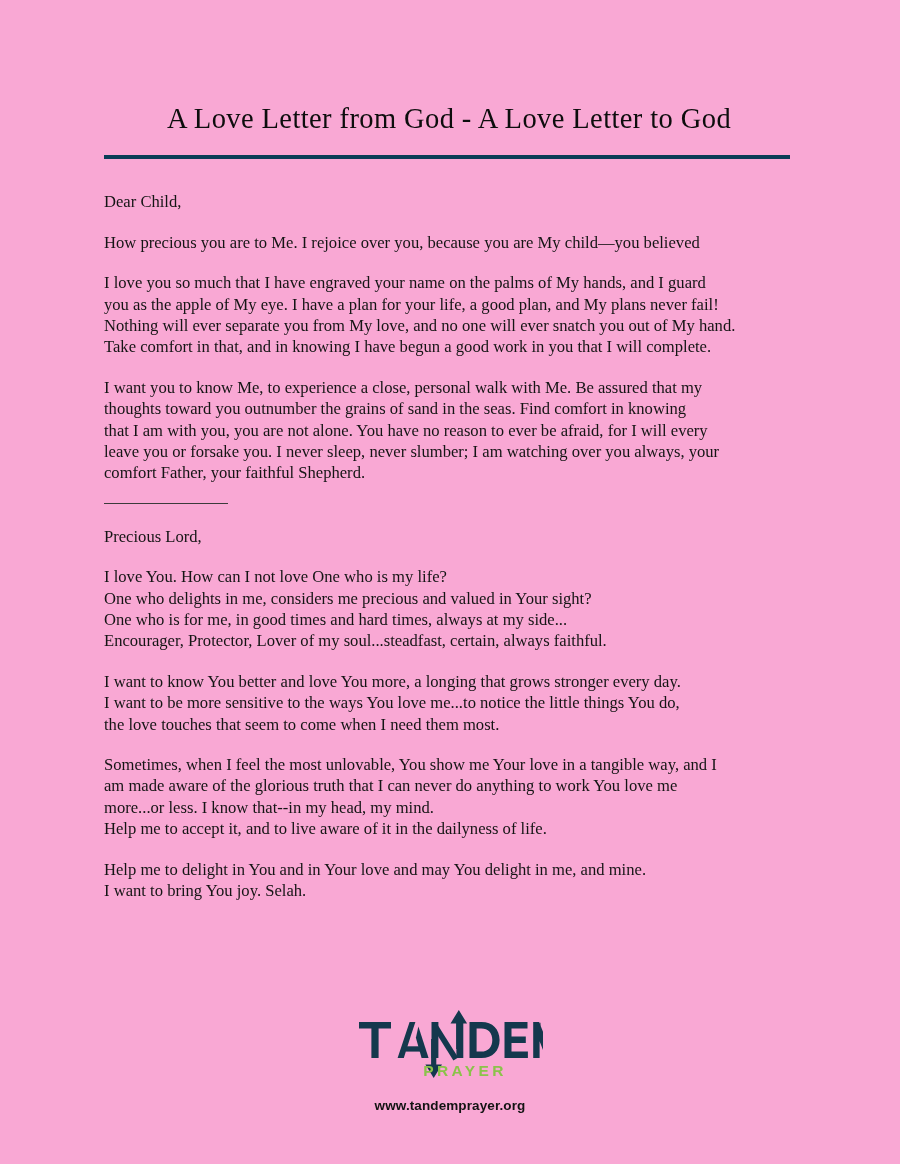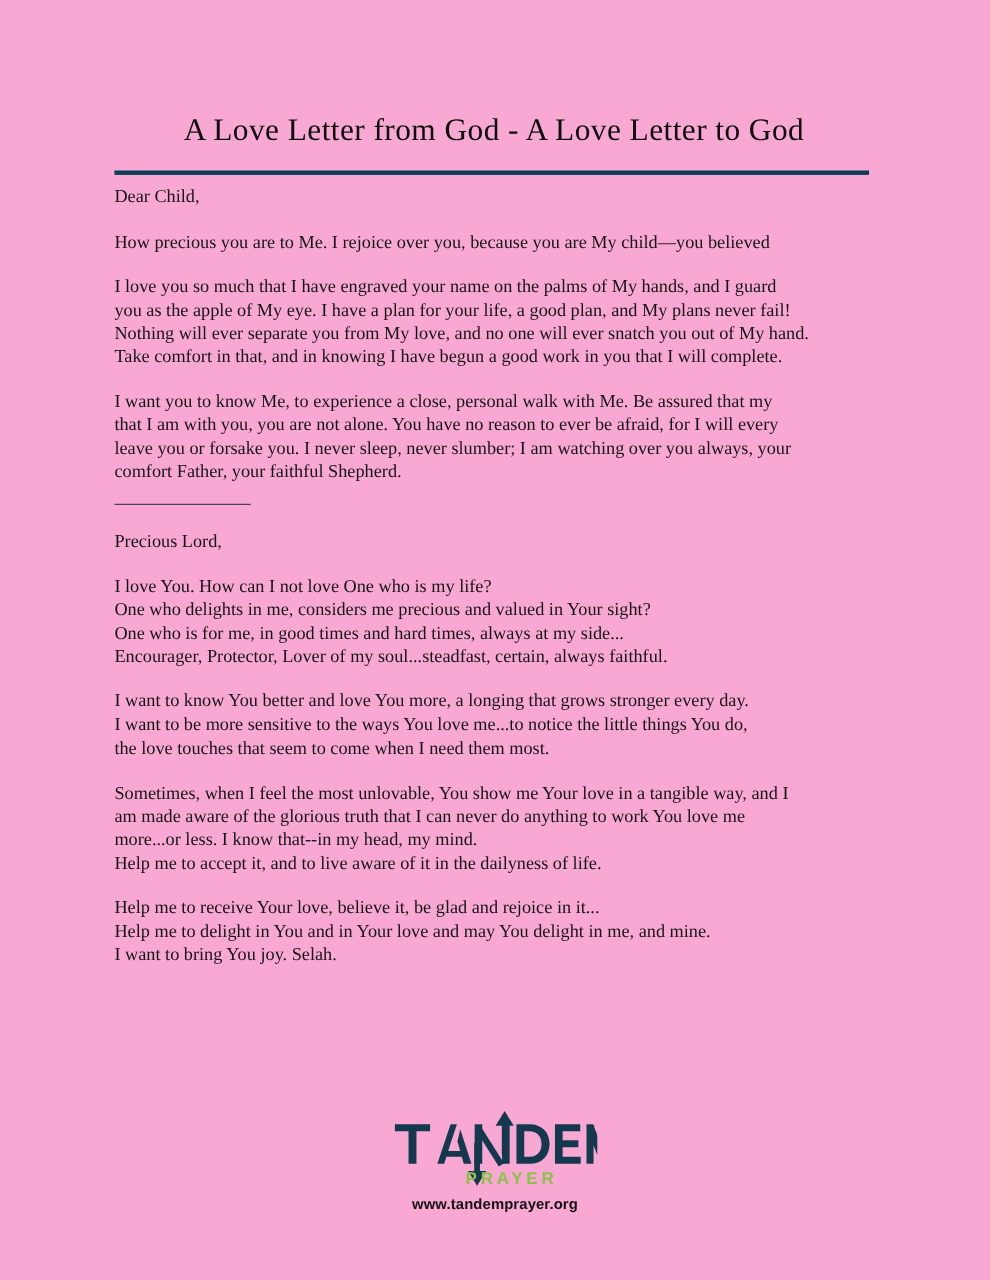--- a/index.html
+++ b/index.html
@@ -40,21 +40,21 @@
   }
   .title-rule {
     margin-top: 21px;
     height: 4px;
     background: #0a3d56;
     width: 686px;
   }
 
   
   .letter {
-    padding-top: 9px;
+    padding-top: 32px;
   }
   .para {
     margin: 0 0 19px 0;
     font-size: 16.6px;
     line-height: 21.4px;
     color: #151515;
     text-align: left;
   }
   .para.salutation {
     margin-bottom: 19px;
@@ -84,20 +84,21 @@
     display: inline-block;
     width: 186px;
     height: 76px;
   }
   .logo-mark svg {
     display: block;
     width: 186px;
     height: 76px;
   }
   .site-url {
+    margin-top: 12px;
     font-family: "Liberation Sans", "DejaVu Sans", sans-serif;
     font-size: 13.5px;
     font-weight: bold;
     letter-spacing: 0.1px;
     color: #131313;
     text-align: center;
   }
 </style>
 </head>
 <body>
@@ -120,20 +121,21 @@
 
       <p class="para">
         <span class="ln">I love you so much that I have engraved your name on the palms of My hands, and I guard</span>
         <span class="ln">you as the apple of My eye. I have a plan for your life, a good plan, and My plans never fail!</span>
         <span class="ln">Nothing will ever separate you from My love, and no one will ever snatch you out of My hand.</span>
         <span class="ln">Take comfort in that, and in knowing I have begun a good work in you that I will complete.</span>
       </p>
 
       <p class="para">
         <span class="ln">I want you to know Me, to experience a close, personal walk with Me. Be assured that my</span>
+        <span class="ln">thoughts toward you outnumber the grains of sand in the seas. Find comfort in knowing</span>
         <span class="ln">that I am with you, you are not alone. You have no reason to ever be afraid, for I will every</span>
         <span class="ln">leave you or forsake you. I never sleep, never slumber; I am watching over you always, your</span>
         <span class="ln">comfort Father, your faithful Shepherd.</span>
       </p>
 
 
     </div>
 
     <div class="section-divider"></div>
 
@@ -155,21 +157,20 @@
       </p>
 
       <p class="para">
         <span class="ln">Sometimes, when I feel the most unlovable, You show me Your love in a tangible way, and I</span>
         <span class="ln">am made aware of the glorious truth that I can never do anything to work You love me</span>
         <span class="ln">more...or less. I know that--in my head, my mind.</span>
         <span class="ln">Help me to accept it, and to live aware of it in the dailyness of life.</span>
       </p>
 
       <p class="para">
-        <span class="ln">Help me to receive Your love, believe it, be glad and rejoice in it...</span>
         <span class="ln">Help me to delight in You and in Your love and may You delight in me, and mine.</span>
         <span class="ln">I want to bring You joy. Selah.</span>
       </p>
 
     </div>
 
   </div>
 
   <div class="logo-block">
 

